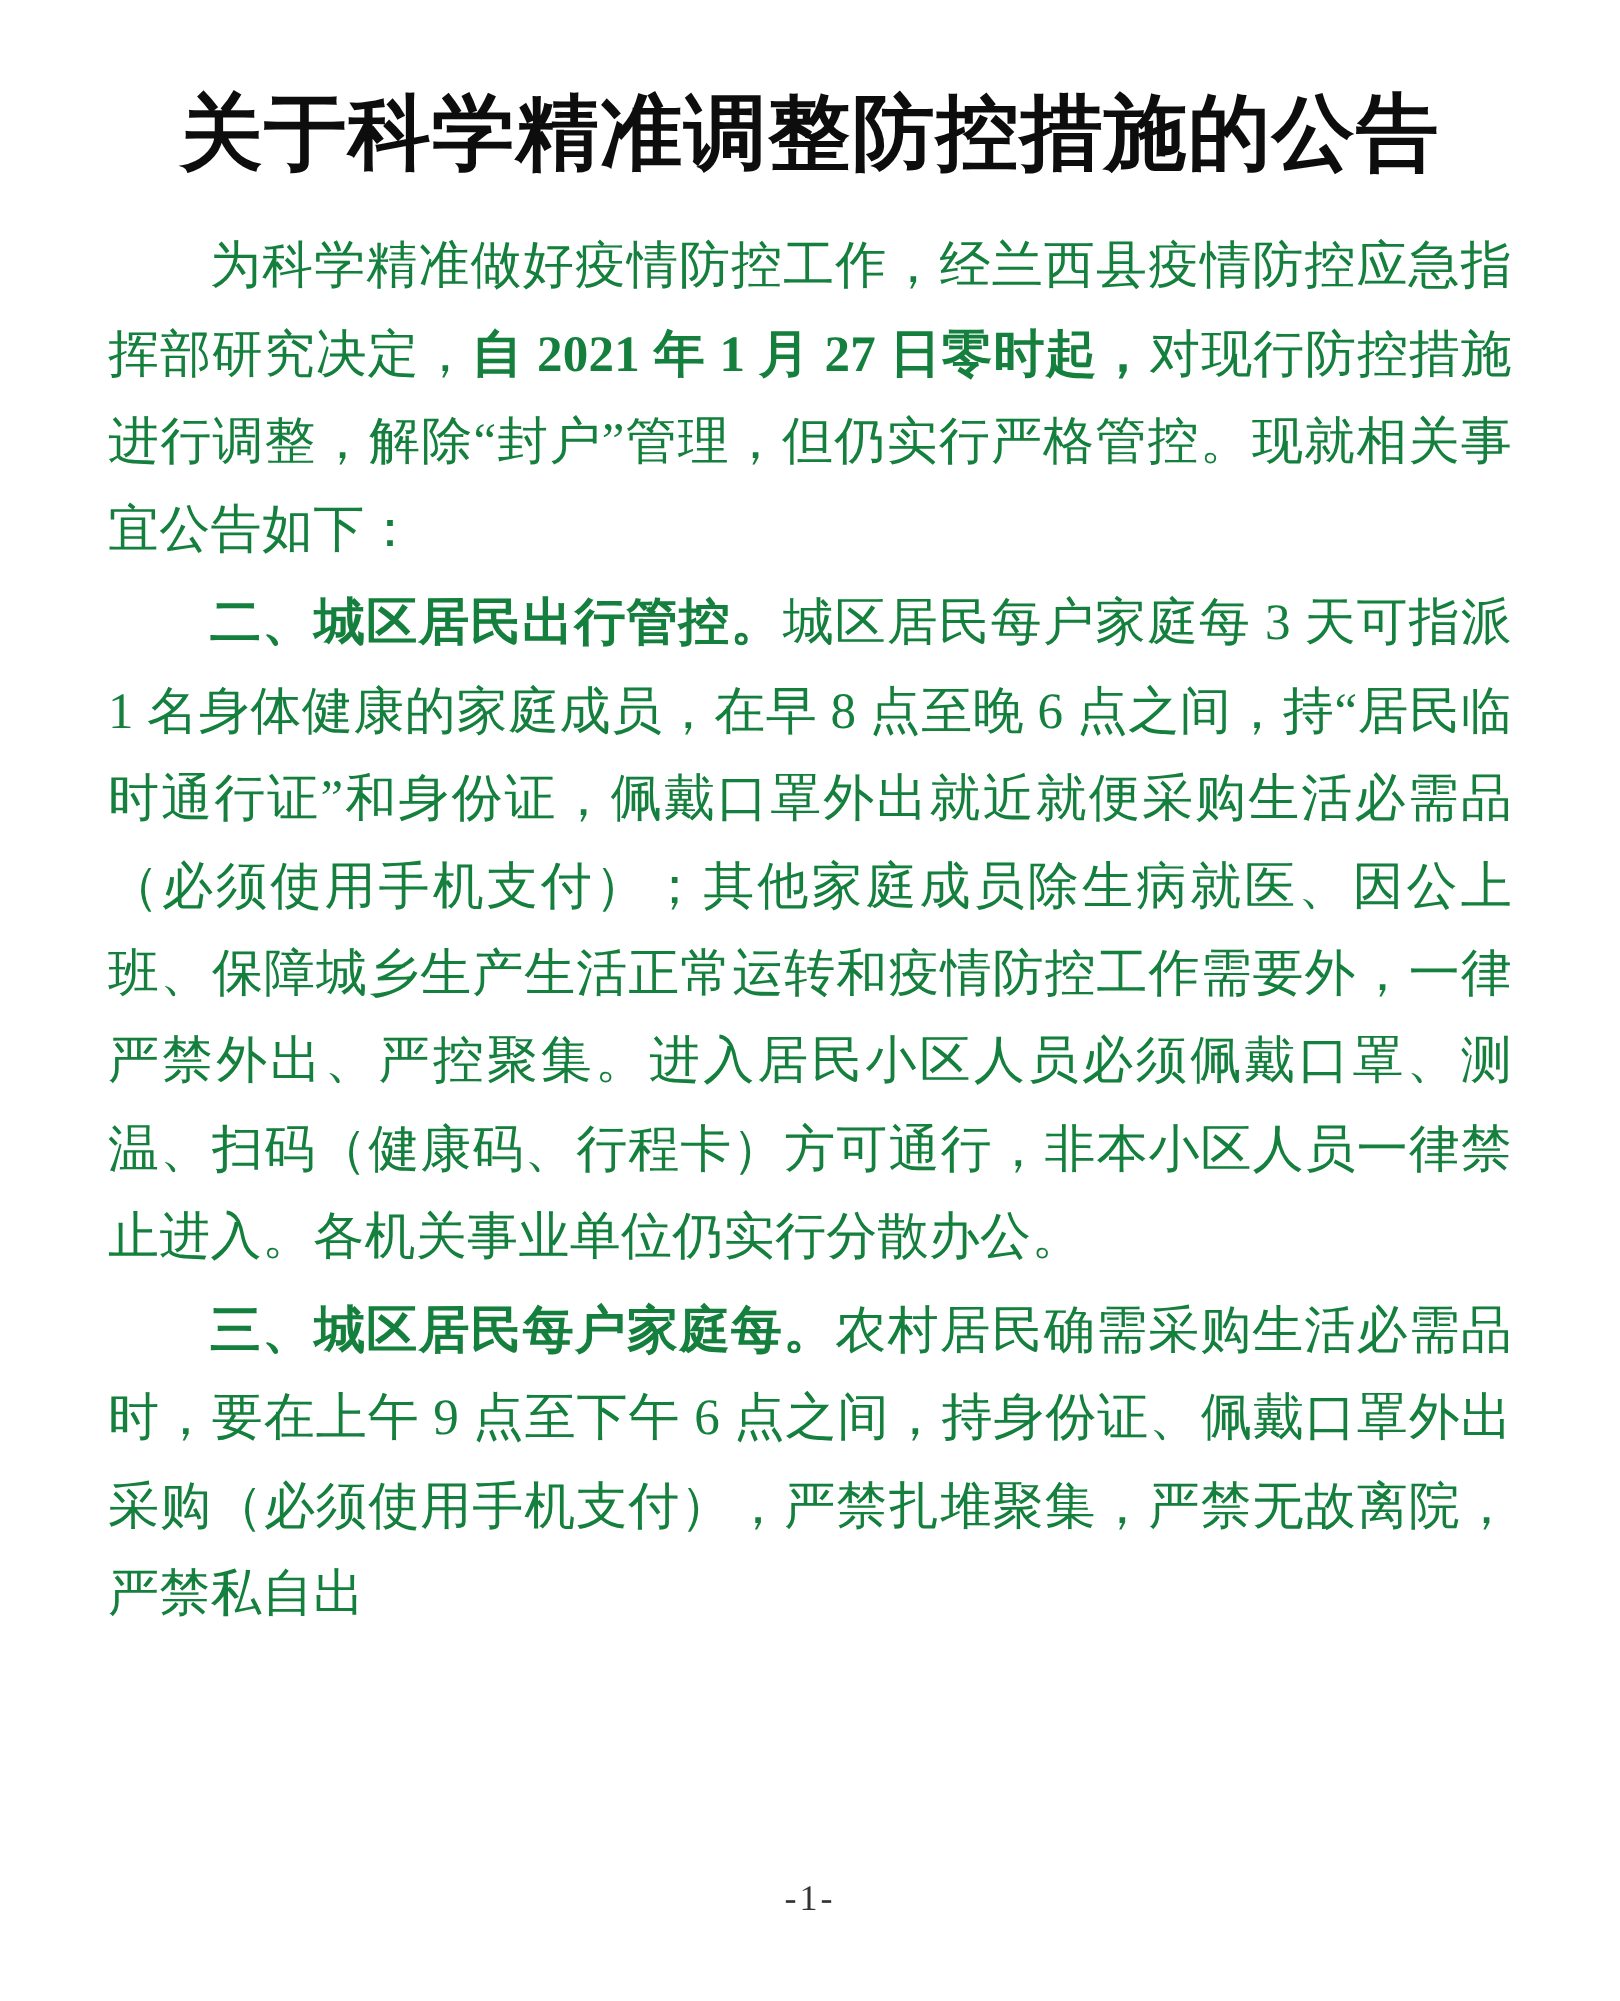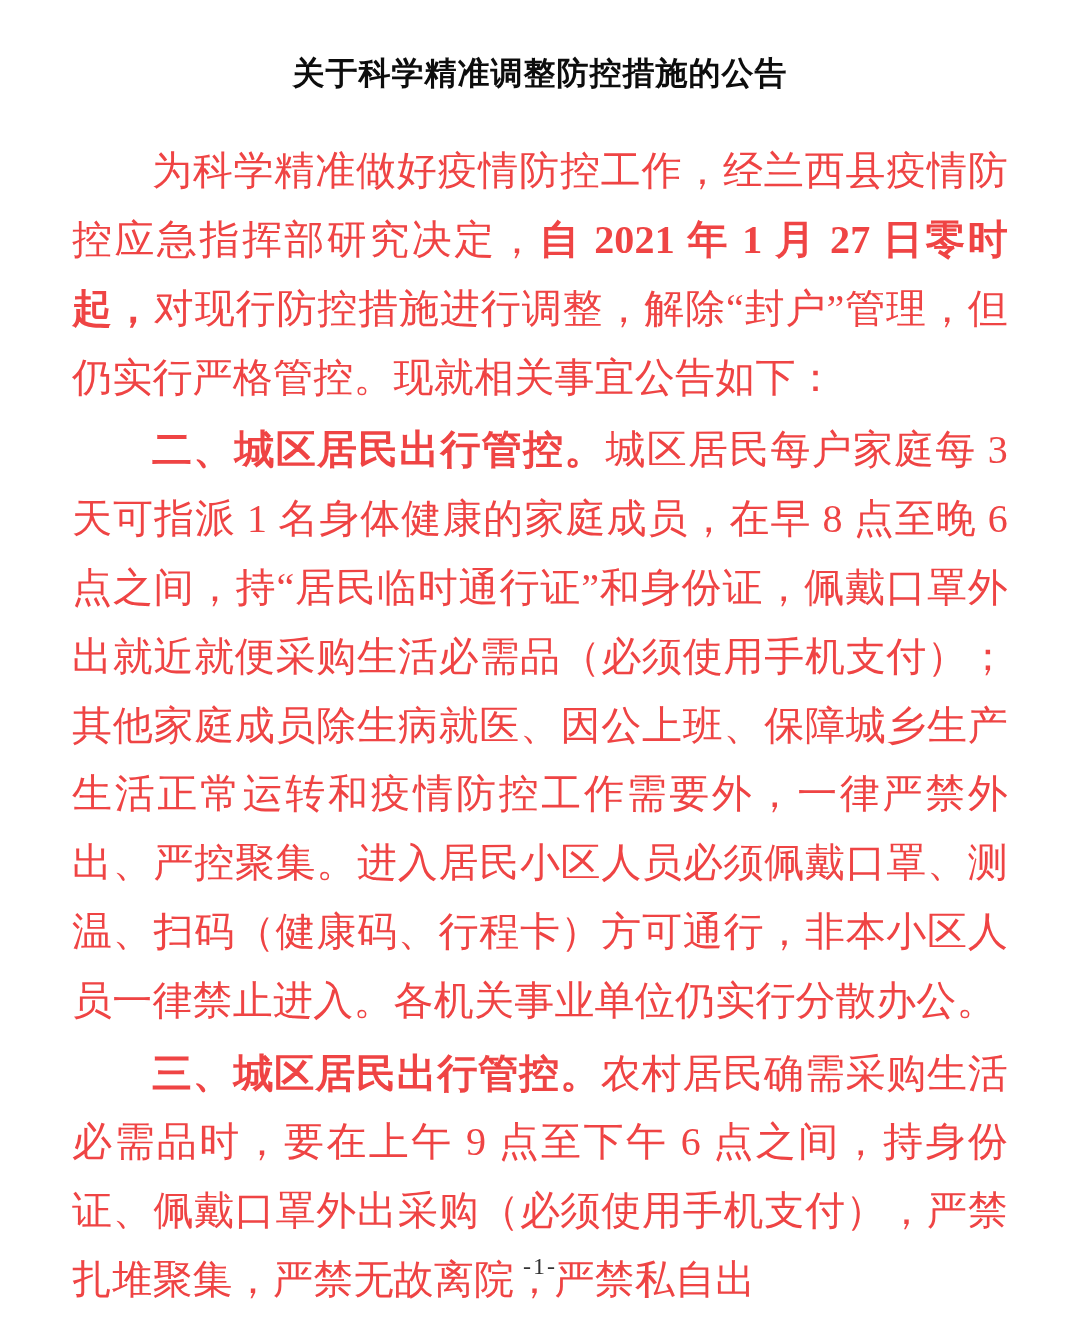--- a/index.html
+++ b/index.html
@@ -17,35 +17,35 @@
   }
   .page {
     width: 1080px;
     height: 1334px;
     box-sizing: border-box;
     padding: 34px 72px 0 72px;
     position: relative;
   }
   .doc-title {
     text-align: center;
-    font-size: 32px;
+    font-size: 55px;
     font-weight: bold;
     letter-spacing: 1px;
     line-height: 1.35;
-    margin: 18px 0 42px 0;
+    margin: 18px 0 23px 0;
     color: #0d0d0d;
     font-family: "Liberation Serif", "DejaVu Serif", serif;
   }
   .body-text {
-    font-size: 40px;
+    font-size: 34px;
     line-height: 1.72;
     text-align: justify;
     text-justify: inter-ideograph;
     letter-spacing: 0.2px;
-    color: #ef4444;
+    color: #15803d;
   }
   .para {
     text-indent: 2em;
     margin: 0 0 4px 0;
   }
   .para b {
     font-weight: bold;
   }
   .emph {
     font-weight: bold;
@@ -68,19 +68,19 @@
 
   <h1 class="doc-title">关于科学精准调整防控措施的公告</h1>
 
   <div class="body-text">
 
     <p class="para"><span>为科学精准做好疫情防控工作，经兰西县疫情防控应急指挥部研究决定，</span><span class="emph">自 2021 年 1 月 27 日零时起，</span><span>对现行防控措施进行调整，解除“封户”管理，但仍实行严格管控。现就相关事宜公告如下：</span></p>
 
 
     <p class="para"><b>二、城区居民出行管控。</b><span>城区居民每户家庭每 3 天可指派 1 名身体健康的家庭成员，在早 8 点至晚 6 点之间，持“居民临时通行证”和身份证，佩戴口罩外出就近就便采购生活必需品（必须使用手机支付）；其他家庭成员除生病就医、因公上班、保障城乡生产生活正常运转和疫情防控工作需要外，一律严禁外出、严控聚集。进入居民小区人员必须佩戴口罩、测温、扫码（健康码、行程卡）方可通行，非本小区人员一律禁止进入。各机关事业单位仍实行分散办公。</span></p>
 
-    <p class="para"><b>三、城区居民出行管控。</b><span>农村居民确需采购生活必需品时，要在上午 9 点至下午 6 点之间，持身份证、佩戴口罩外出采购（必须使用手机支付），严禁扎堆聚集，严禁无故离院，严禁私自出</span></p>
+    <p class="para"><b>三、城区居民每户家庭每。</b><span>农村居民确需采购生活必需品时，要在上午 9 点至下午 6 点之间，持身份证、佩戴口罩外出采购（必须使用手机支付），严禁扎堆聚集，严禁无故离院，严禁私自出</span></p>
 
   </div>
 
   <div class="page-number">-1-</div>
 
 </div>
 
 </body></html>

